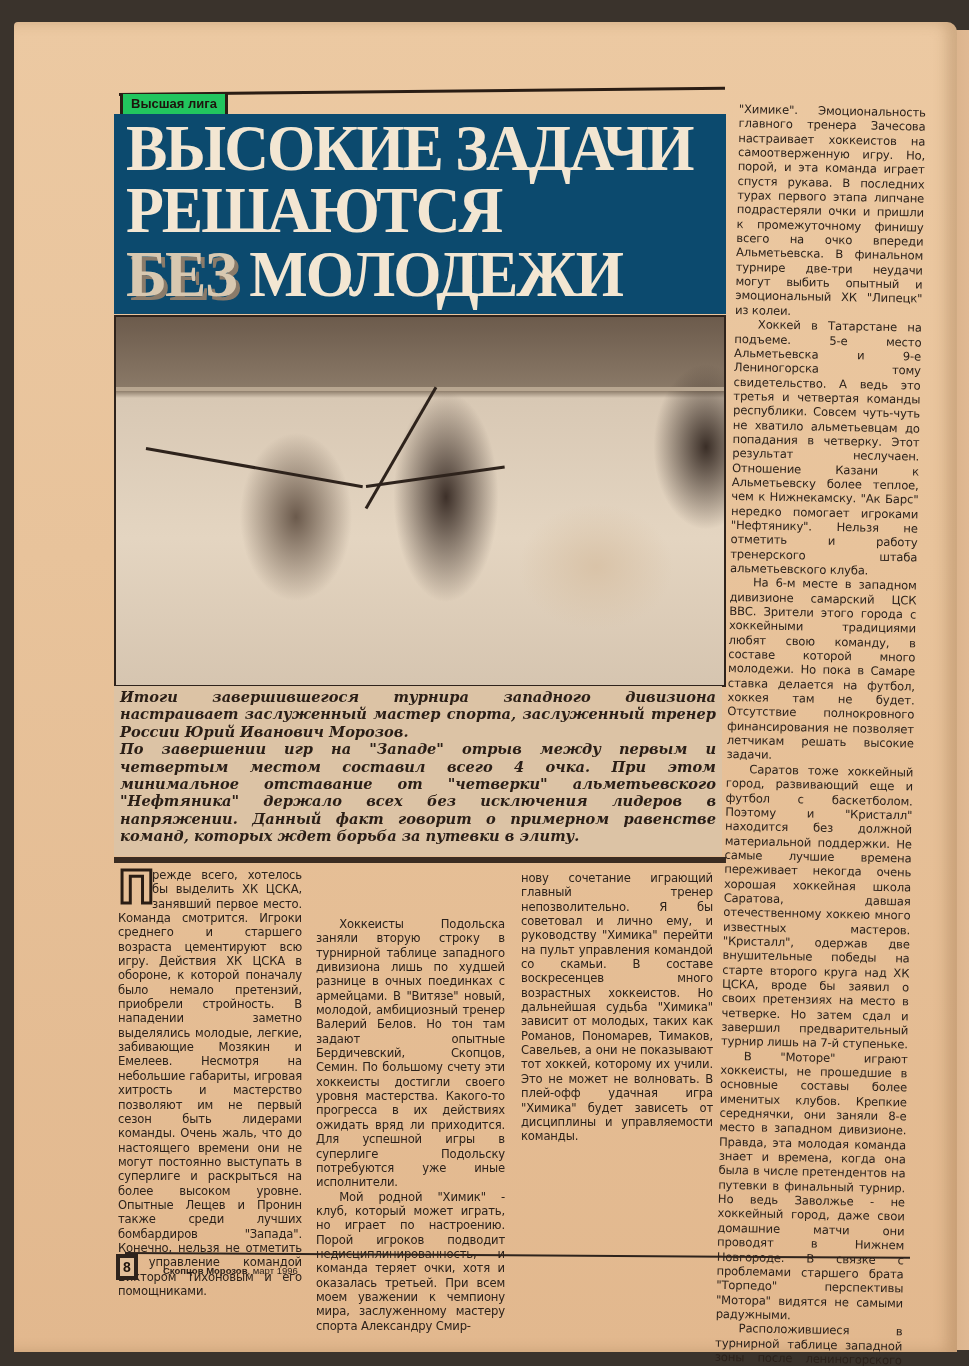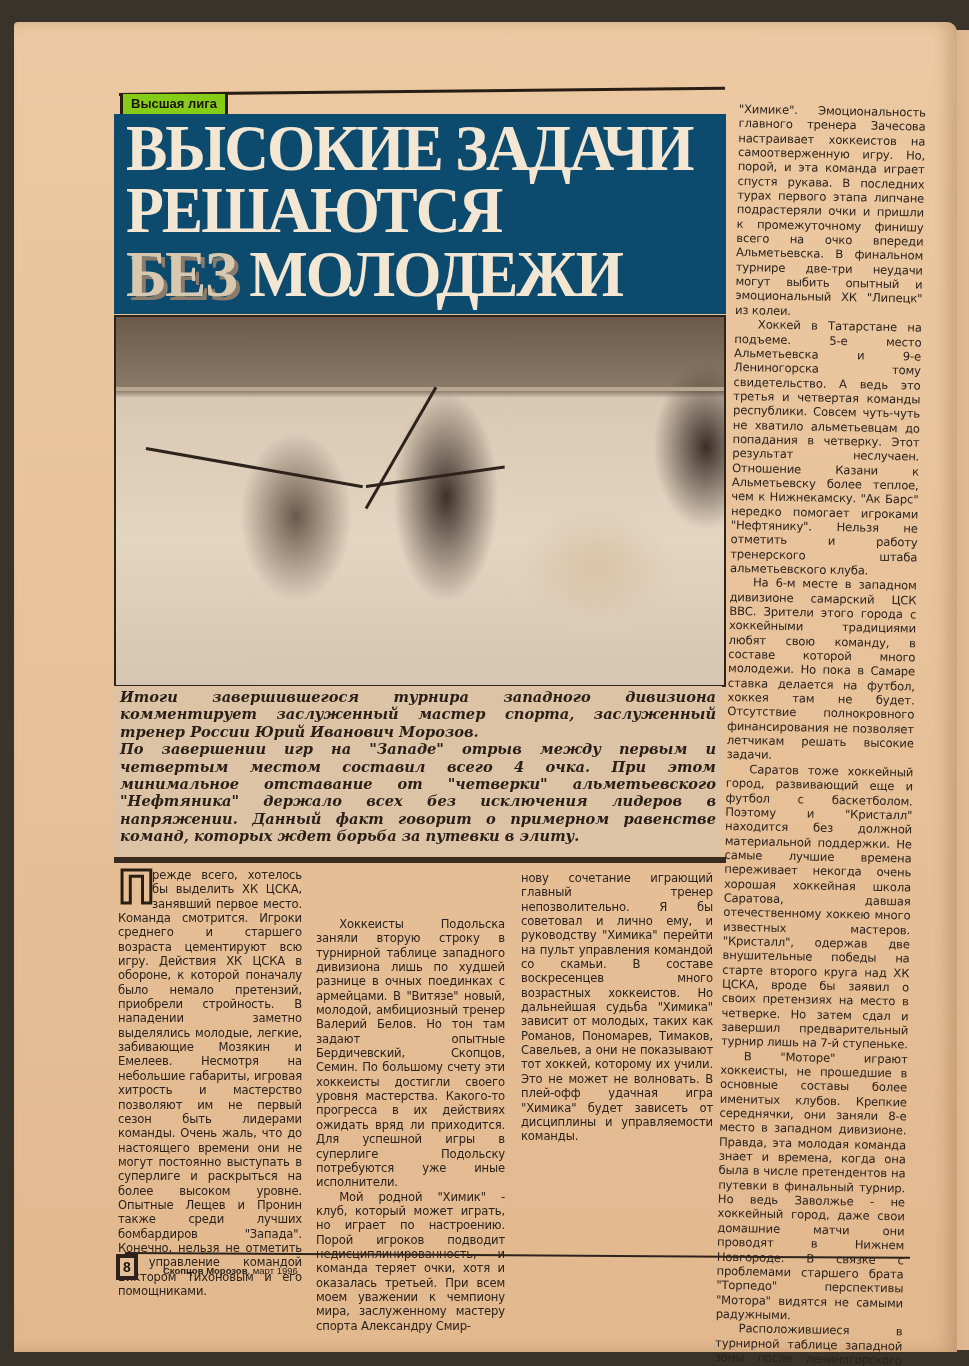--- a/index.html
+++ b/index.html
@@ -19,21 +19,21 @@
     background: linear-gradient(90deg, #b28a63 0%, #d8b088 30%, #e0b993 100%);
   }
   .rubric-bar {
     position: absolute; left: 119px; top: 93px; width: 606px; height: 20px;
     border-top: 3px solid #2a1d14;
     transform: rotate(-0.6deg); transform-origin: left top;
   }
   .rubric {
     position: absolute; left: 120px; top: 94px; height: 20px;
     border: 3px solid #2a1d14; border-top: none; border-bottom: none;
-    padding: 0 8px; background: #84cc16;
+    padding: 0 8px; background: #22c55e;
     font-family: "Liberation Sans", sans-serif; font-weight: bold; font-size: 13px;
     line-height: 20px; color: #1e140d;
   }
   .headline {
     position: absolute; left: 114px; top: 114px; width: 612px; height: 200px;
     background: #0c4a6e;
     font-family: Liberation Serif, serif; font-weight: bold;
     color: #f3e6d2; letter-spacing: -2px;
   }
   .headline .line { position: absolute; left: 12px; font-size: 62px; line-height: 64px; transform: scaleY(1.05); }
@@ -116,21 +116,21 @@
 </div>
 
 <div class="photo">
   <div class="board"></div>
   <div class="stick" style="left:30px;top:130px;width:220px;transform:rotate(10deg);"></div>
   <div class="stick" style="left:250px;top:168px;width:140px;transform:rotate(-8deg);"></div>
   <div class="stick" style="left:250px;top:190px;width:140px;transform:rotate(-60deg);"></div>
 </div>
 
 <div class="caption">
-  <p>Итоги завершившегося турнира западного дивизиона комментирует заслуженный мастер спорта, заслуженный тренер России Юрий Иванович Морозов.</p>
+  <p>Итоги завершившегося турнира западного дивизиона настраивает заслуженный мастер спорта, заслуженный тренер России Юрий Иванович Морозов.</p>
   <p>По завершении игр на "Западе" отрыв между первым и четвертым местом составил всего 4 очка. При этом минимальное отставание от "четверки" альметьевского "Нефтяника" держало всех без исключения лидеров в напряжении. Данный факт говорит о примерном равенстве команд, которых ждет борьба за путевки в элиту.</p>
 </div>
 <div class="caption-bottom"></div>
 
 <div class="col col1">
   <span class="dropcap">П</span>
   <p class="noindent">режде всего, хотелось бы выделить ХК ЦСКА, занявший первое место. Команда смотрится. Игроки среднего и старшего возраста цементируют всю игру. Действия ХК ЦСКА в обороне, к которой поначалу было немало претензий, приобрели стройность. В нападении заметно выделялись молодые, легкие, забивающие Мозякин и Емелеев. Несмотря на небольшие габариты, игровая хитрость и мастерство позволяют им не первый сезон быть лидерами команды. Очень жаль, что до настоящего времени они не могут постоянно выступать в суперлиге и раскрыться на более высоком уровне. Опытные Лещев и Пронин также среди лучших бомбардиров "Запада". Конечно, нельзя не отметить и управление командой Виктором Тихоновым и его помощниками.</p>
 </div>
 
 <div class="col col2">

